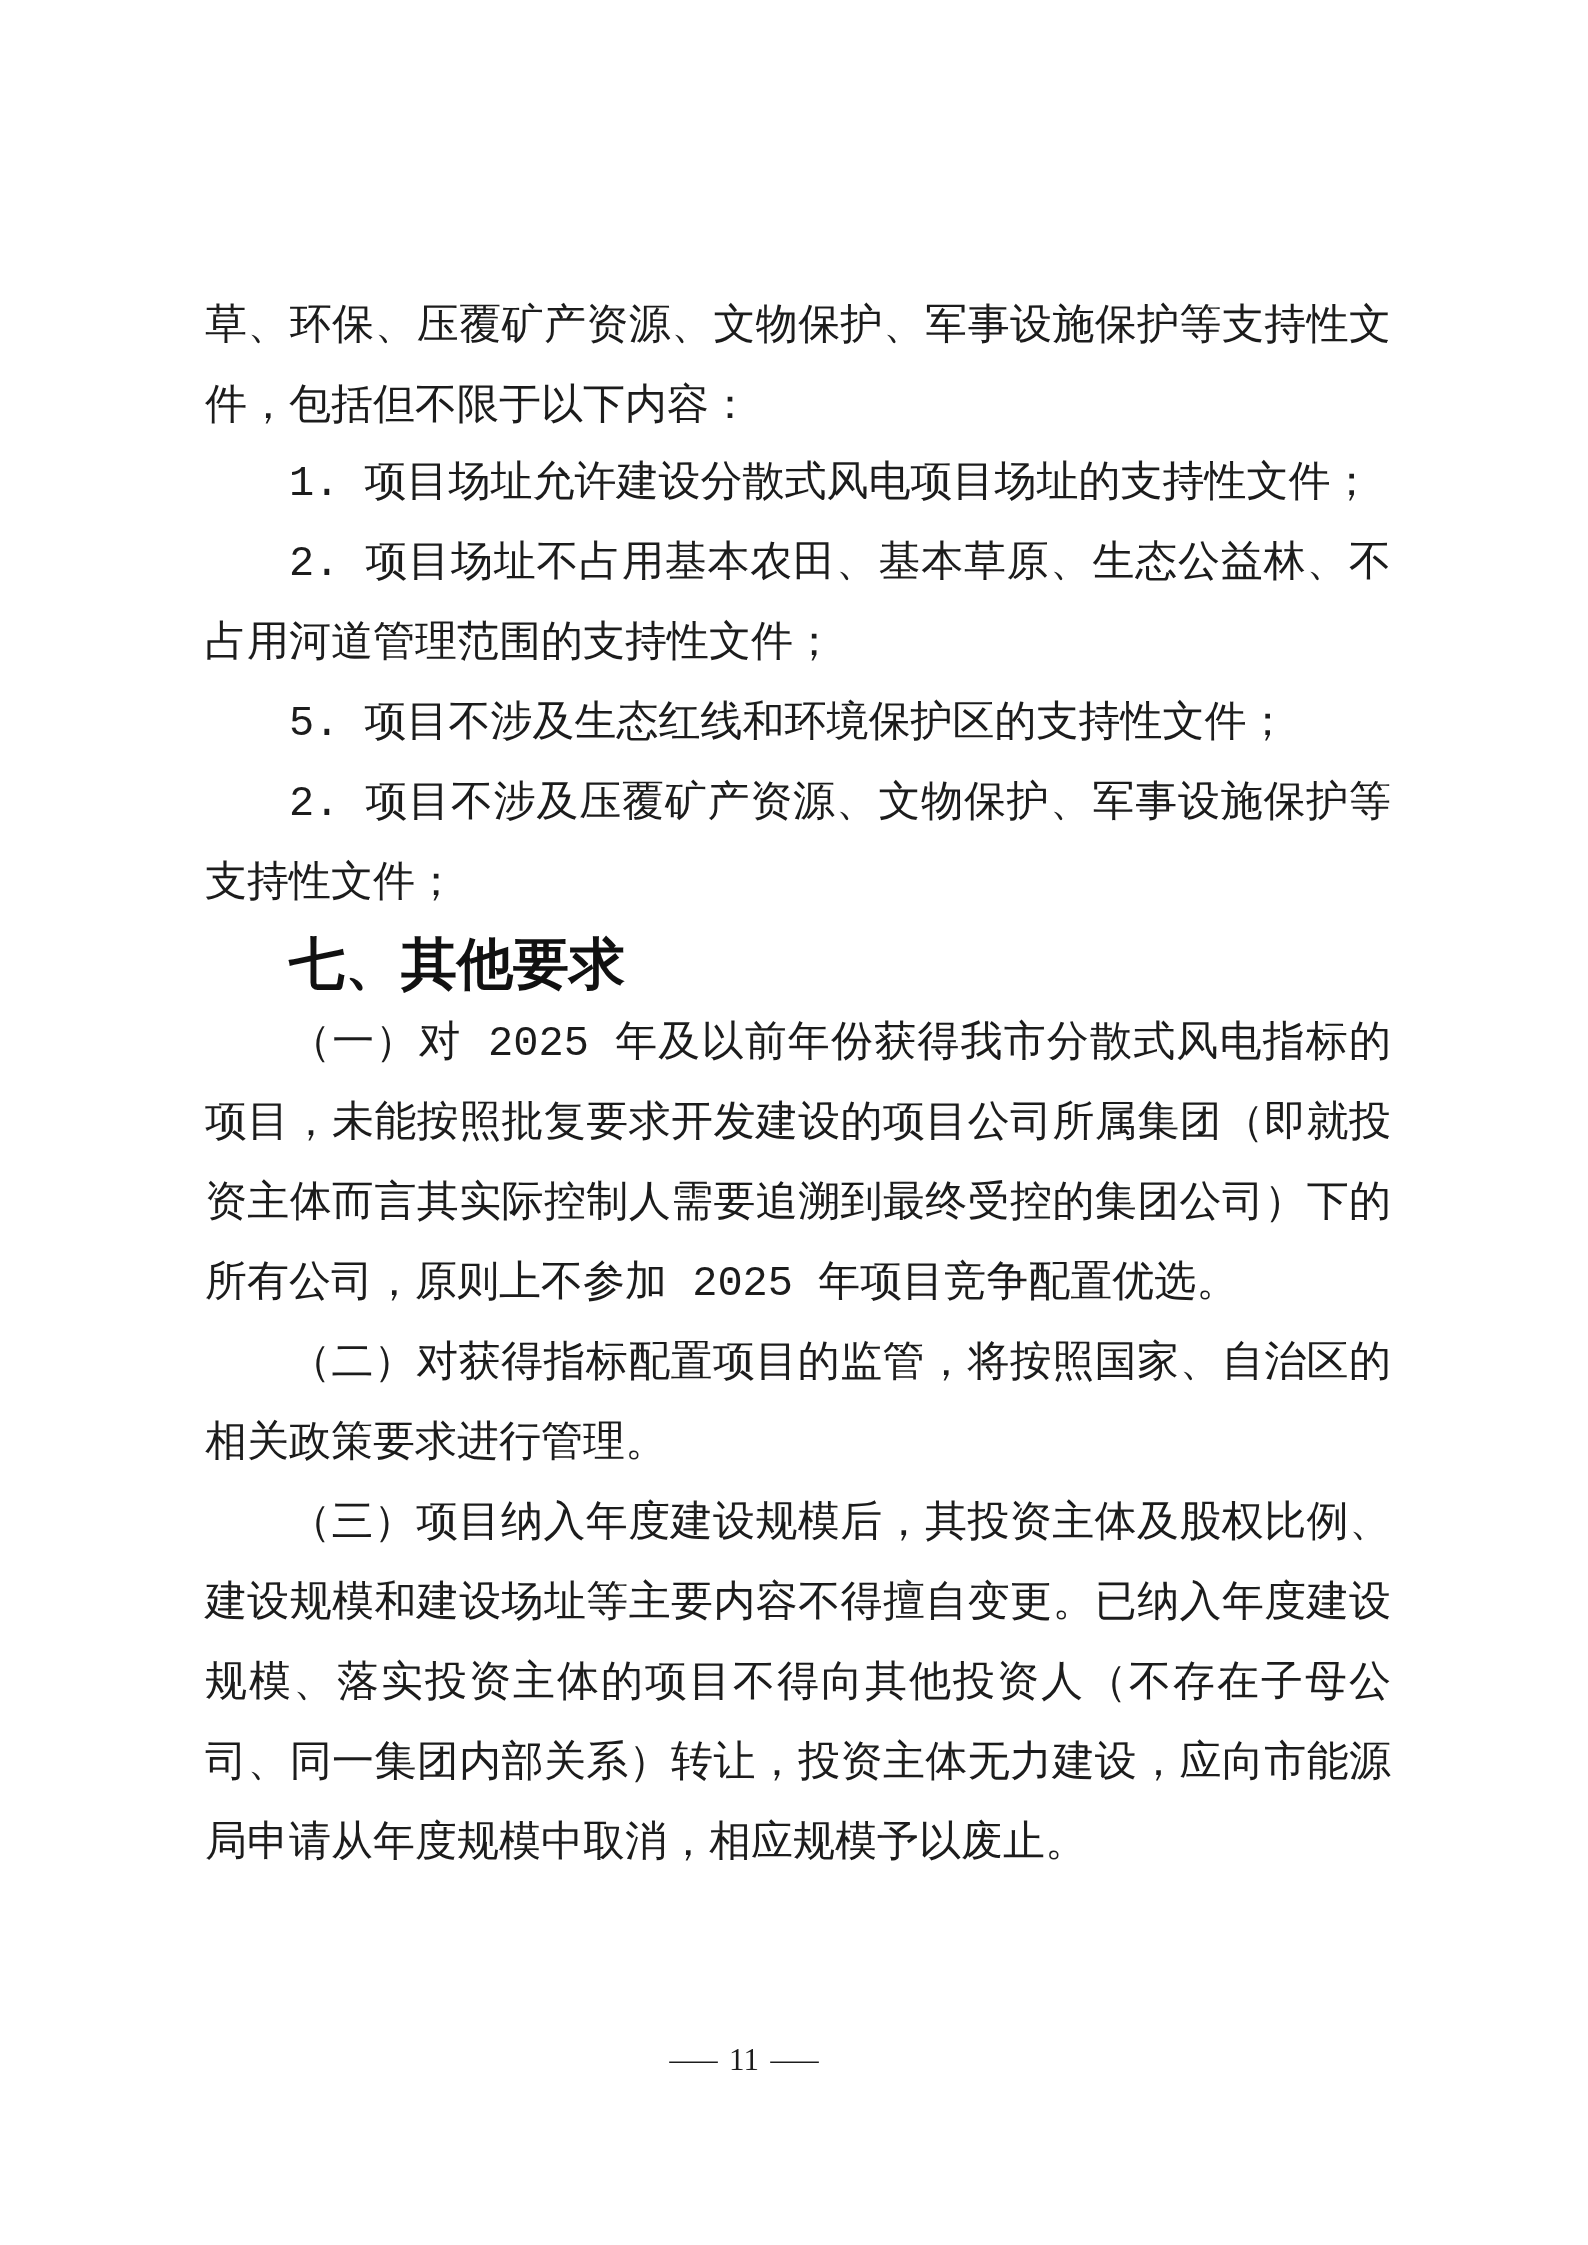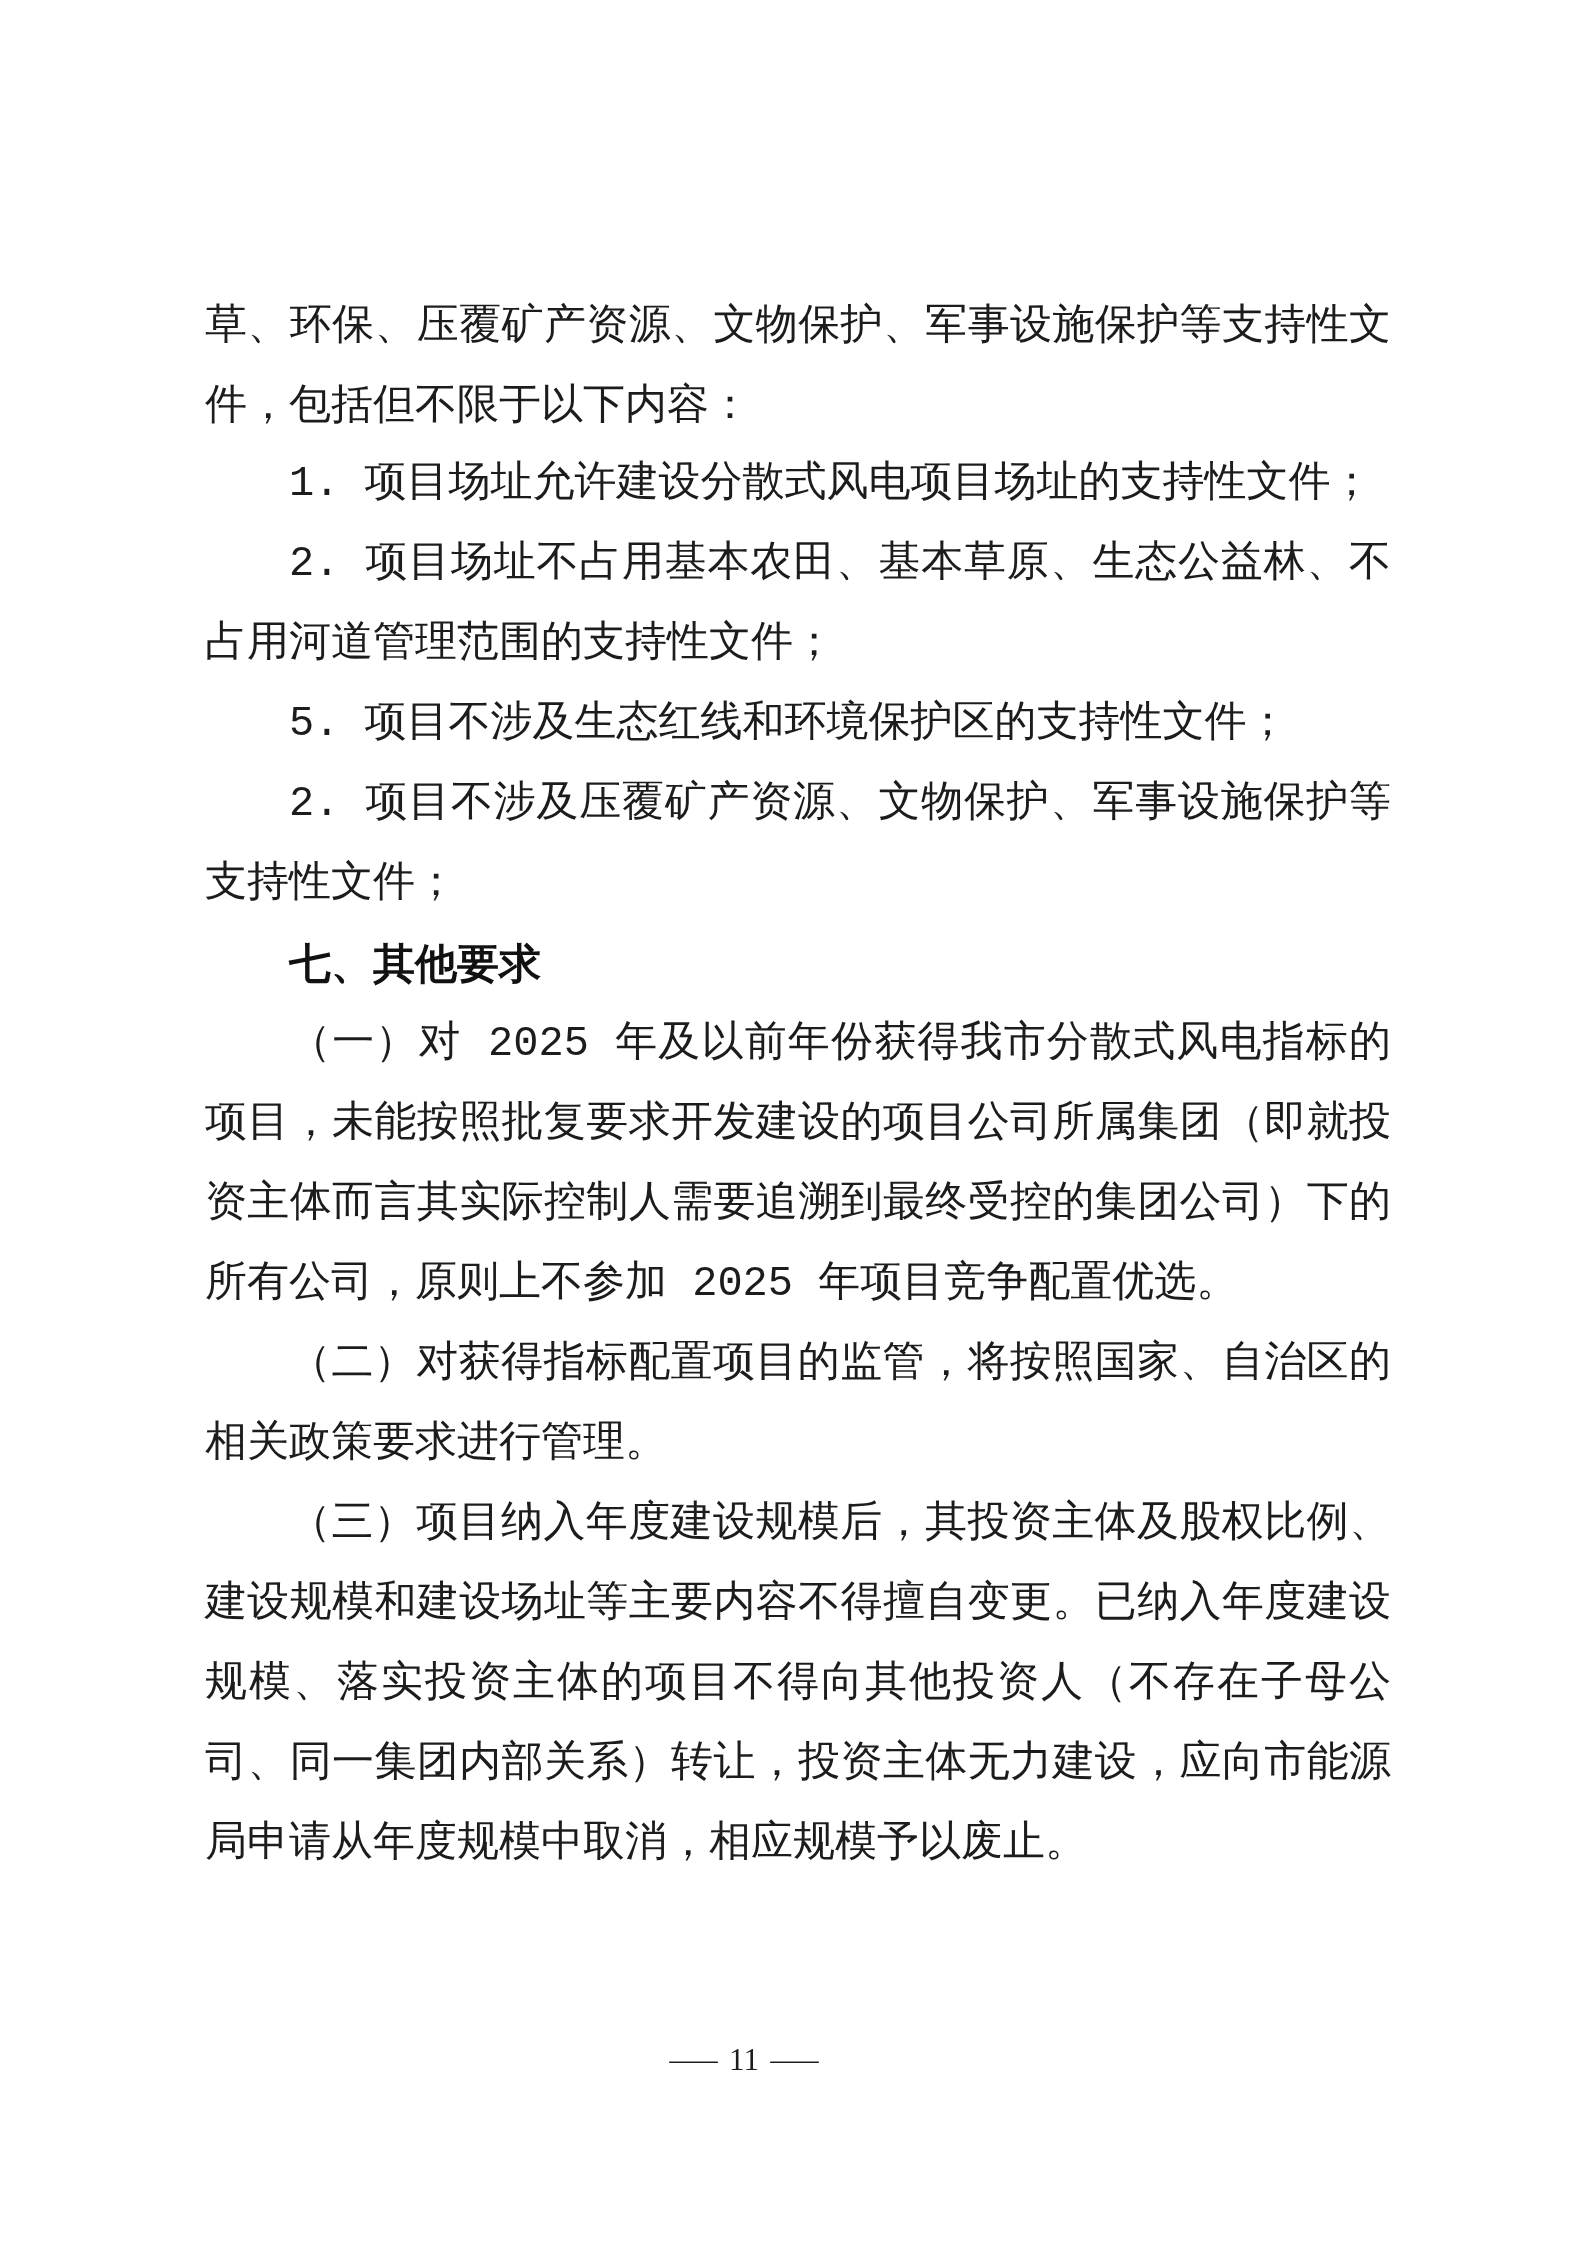--- a/index.html
+++ b/index.html
@@ -31,21 +31,21 @@
       padding: 0;
     }
     .indented {
       text-indent: 84px;
       font-family: Liberation Mono, monospace;
     }
     .section-heading {
       margin: 0;
       padding: 0;
       font-family: "Liberation Sans", "DejaVu Sans", sans-serif;
-      font-size: 42px;
+      font-size: 56px;
       font-weight: 700;
       line-height: 80px;
       text-indent: 84px;
       color: #111111;
     }
     .page-footer {
       position: absolute;
       left: 0;
       right: 0;
       top: 2042px;

